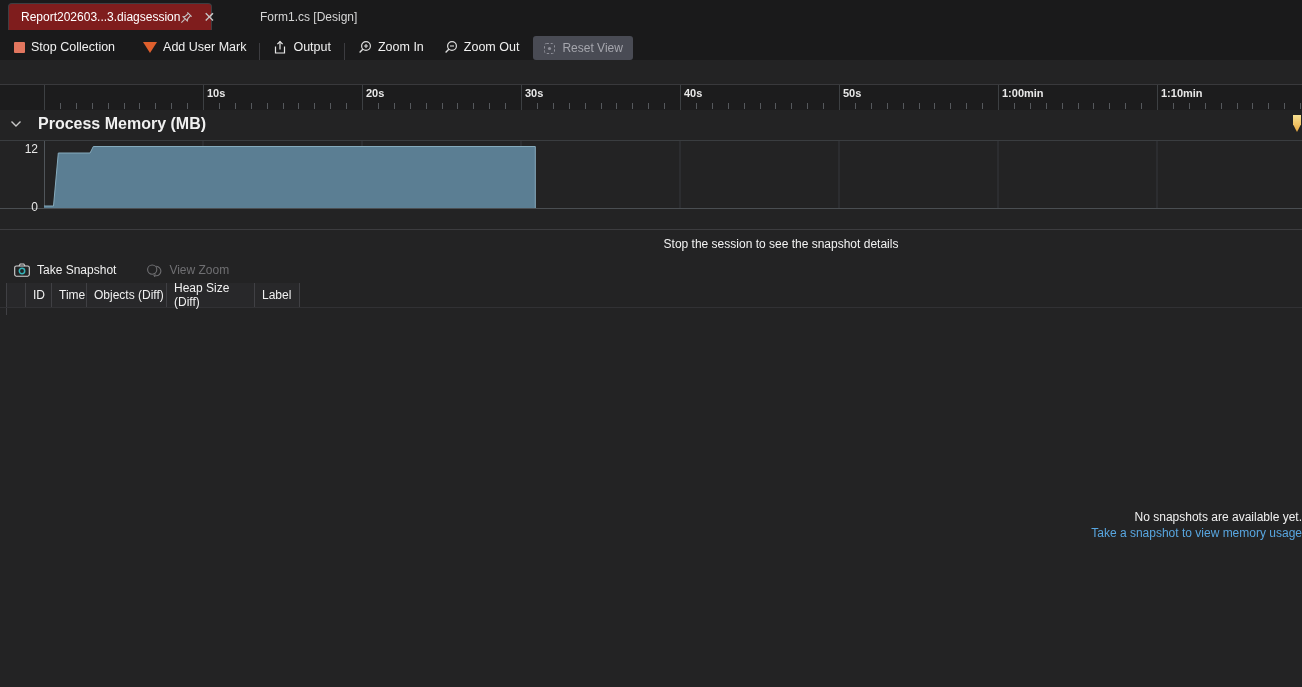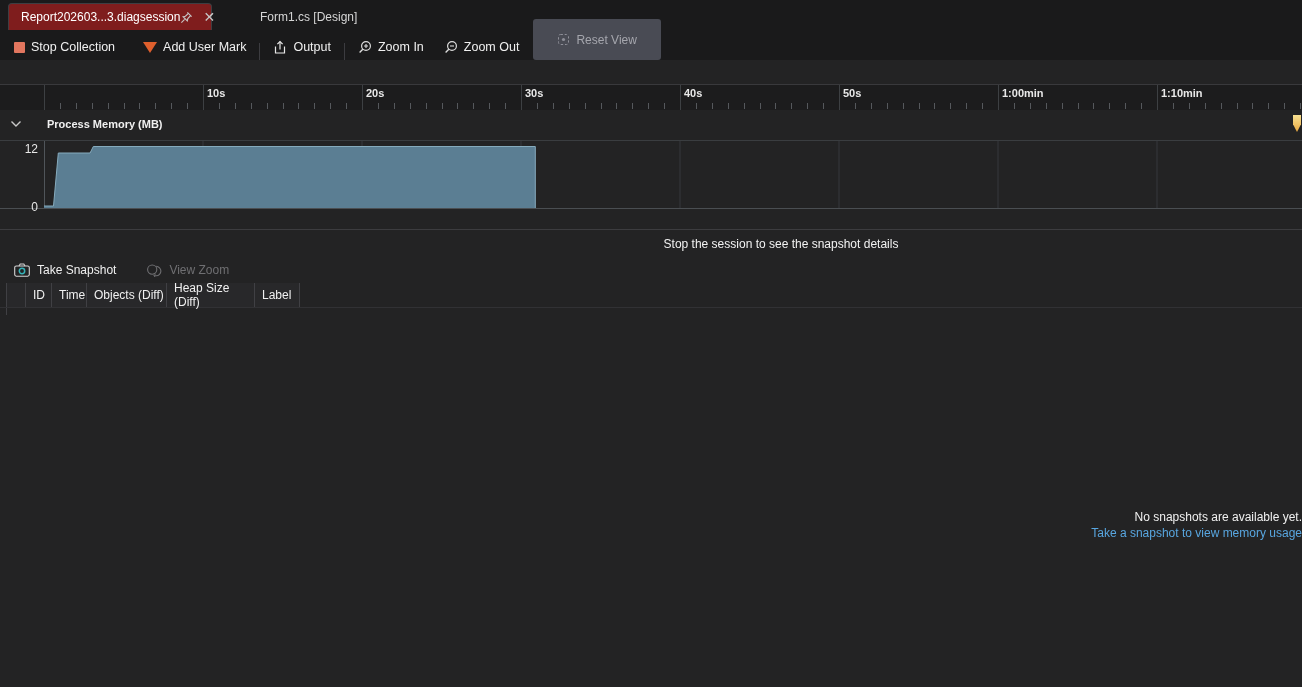--- a/index.html
+++ b/index.html
@@ -18,34 +18,34 @@
   .tab.t2{width:150px;margin-left:4px;}
   .tab.t3{width:102px;margin-left:36px;}
   .tab-icons{display:flex;align-items:center;gap:10px;}
   .tab .close{color:#c8c8c8;font-size:14px;line-height:1;}
   
   .toolbar{position:absolute;left:0;top:30px;width:100%;height:30px;background:#1a1a1b;display:flex;align-items:flex-end;}
   .tbtn{display:flex;align-items:center;gap:6px;padding:0 10px;height:26px;color:#f0f0f0;font-size:12.5px;}
   .tsep{width:1px;height:17px;background:#3c3c40;margin:0 3px;}
   .stop-sq{width:11px;height:11px;border-radius:1px;}
   .tri-down{width:0;height:0;border-left:7px solid transparent;border-right:7px solid transparent;border-top:11px solid #df5f2d;}
-  .reset-btn{margin-left:4px;display:flex;align-items:center;gap:6px;height:41px;padding:0 24px;background:#494b54;border-radius:3px;color:#a5a6ad;}
+  .reset-btn{margin-left:4px;display:flex;align-items:center;gap:6px;height:24px;padding:0 10px;background:#494b54;border-radius:3px;color:#a5a6ad;}
   .icon-svg{display:block;}
   
   .session-row{position:absolute;left:0;top:60px;width:100%;height:24px;background:#1a1a1b;display:flex;align-items:center;}
   .session-row b{margin-left:14px;font-size:12px;}
   
   .ruler{position:absolute;left:0;top:84px;width:100%;height:26px;background:#1c1c1d;border-top:1px solid #39393c;box-sizing:border-box;}
   .ruler .axis-col{position:absolute;left:44px;top:0;bottom:0;width:1px;background:#3d4043;}
   .maj-line{position:absolute;top:0;bottom:0;width:1px;background:#3d4043;}
   .maj-label{position:absolute;top:2px;font-weight:bold;font-size:11px;color:#e8e8e8;}
   .min-tick{position:absolute;bottom:1px;width:1px;height:6px;background:#55585c;}
   
   .pm-header{position:absolute;left:0;top:110px;width:100%;height:28px;display:flex;align-items:center;background:#232324;}
-  .pm-header b{margin-left:25px;font-size:11px;}
+  .pm-header b{margin-left:16px;font-size:16px;}
   .flag{position:absolute;right:1px;top:5px;width:8px;height:17px;
     background:linear-gradient(#f8e193,#e9a83f);
     clip-path:polygon(0 0,100% 0,100% 55%,50% 100%,0 55%);}
   .plot{position:absolute;left:0;top:140px;width:100%;height:67px;background:#232324;
     border-top:1px solid #3a3d40;border-bottom:1px solid #4a4e52;box-sizing:content-box;}
   .plot .yaxis{position:absolute;left:44px;top:0;bottom:0;width:1px;background:#50555a;}
   .ylab{position:absolute;right:1264px;width:34px;text-align:right;font-size:12px;color:#e8e8e8;}
   #chart-svg{position:absolute;left:44px;top:0;}
   
   .notice-bar{position:absolute;left:0;top:229px;width:100%;height:28px;border-top:1px solid #3c3c3f;box-sizing:border-box;display:flex;align-items:center;}

